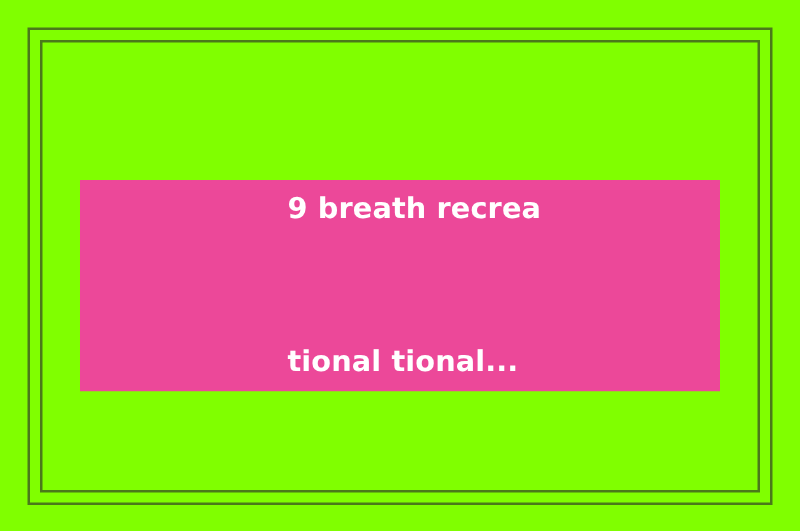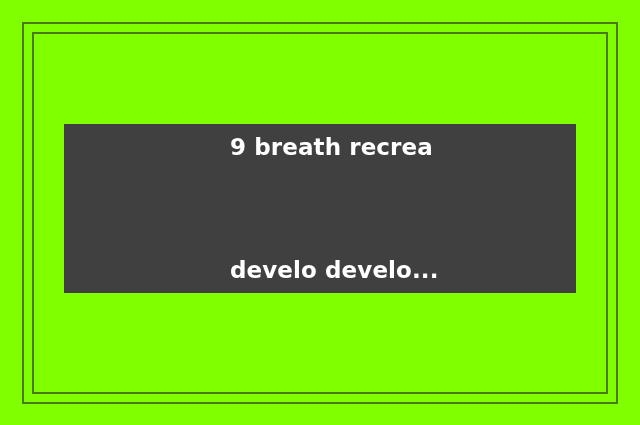--- a/index.html
+++ b/index.html
@@ -42,24 +42,24 @@
     height: 362px;
     border: 2px solid #4a7a1a;
     box-sizing: border-box;
     pointer-events: none;
   }
 
   
   .content-panel {
     position: absolute;
     left: 64px;
-    top: 124px;
+    top: 144px;
     width: 512px;
     height: 169px;
-    background: #404040;
+    background: #ec4899;
     box-sizing: border-box;
     display: flex;
     flex-direction: column;
     justify-content: center;
   }
 
   .panel-text {
     padding-left: 166px;
     color: #ffffff;
     font-family: "DejaVu Sans", sans-serif;
@@ -78,17 +78,17 @@
 
 <div id="canvas">
 
   <div class="frame-outer"></div>
 
   <div class="frame-inner"></div>
 
   <div class="content-panel">
     <div class="panel-text">
       <span class="line">9 breath recrea</span>
-      <span class="line">develo develo...</span>
+      <span class="line">tional tional...</span>
     </div>
   </div>
 
 </div>
 
 </body></html>

